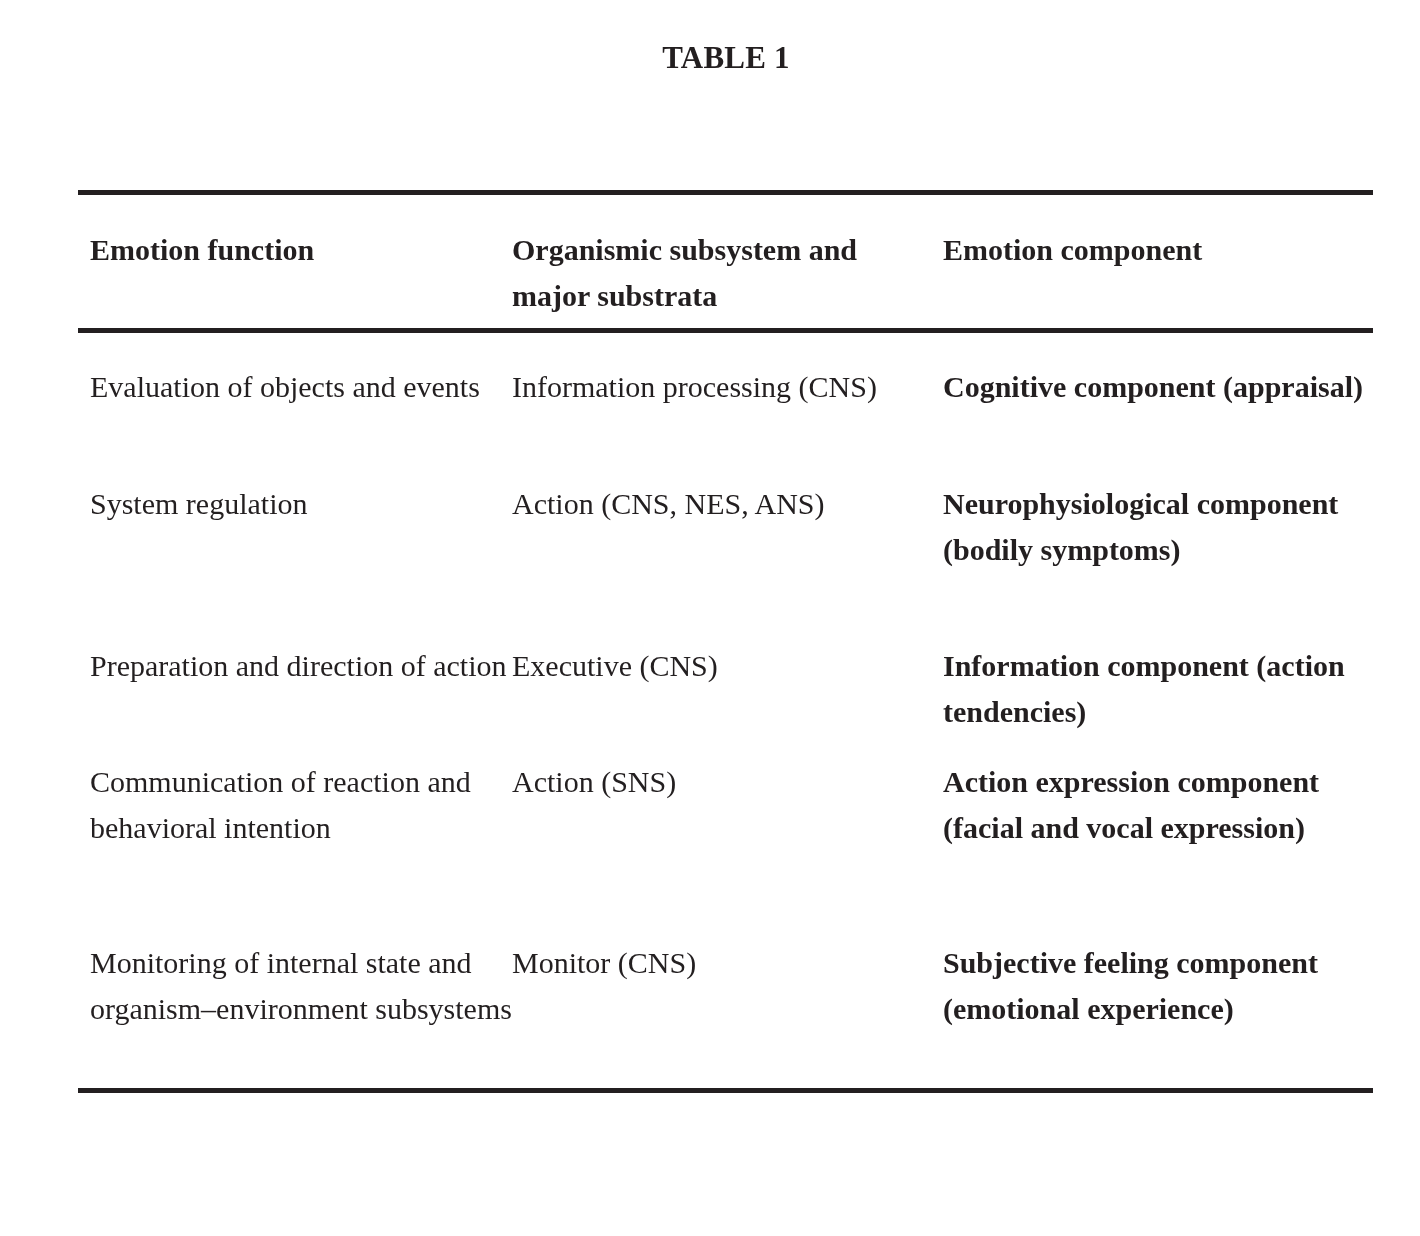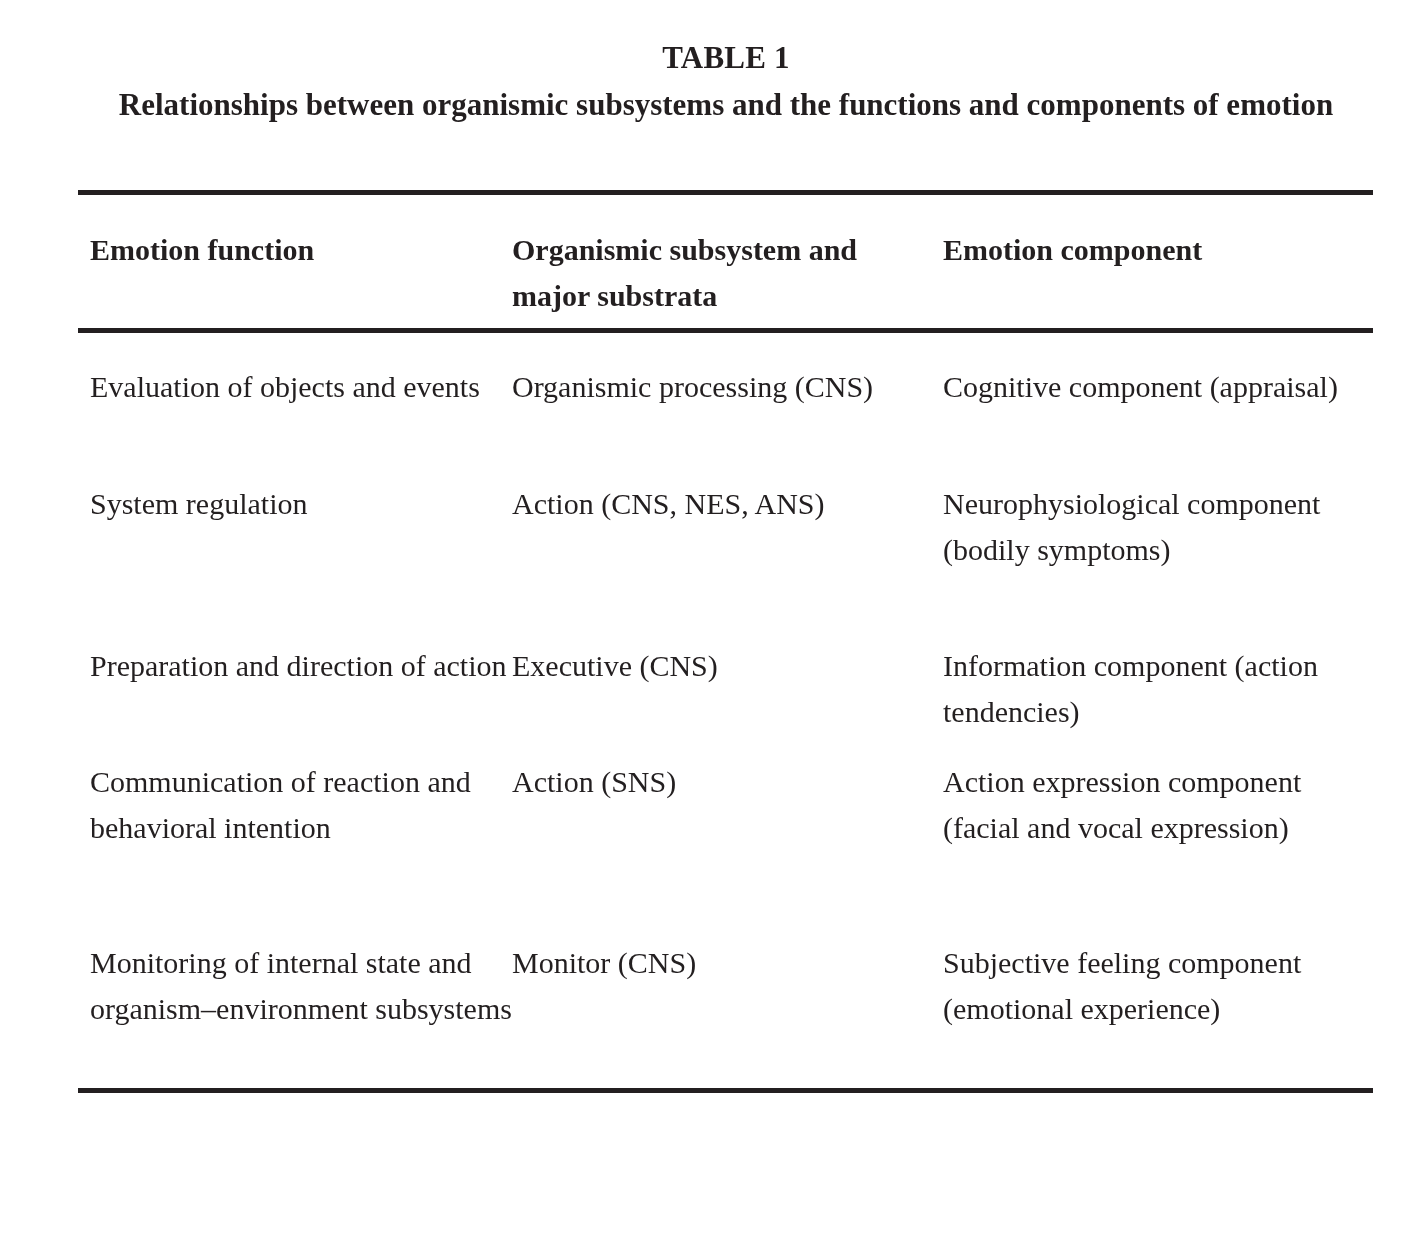--- a/index.html
+++ b/index.html
@@ -68,21 +68,21 @@
     width: 1296px;
   }
   .cell {
     position: absolute;
     top: 0;
     font-size: 30px;
     line-height: 46px;
   }
   .col1 { left: 12px;   width: 425px; }
   .col2 { left: 434px; width: 418px; }
-  .col3 { left: 865px; width: 430px; }
+  .col3 { left: 865px; width: 430px; font-weight: bold; }
 
   .head-row .cell {
     font-weight: bold;
   }
 
   
   .head-row { top: 227px; }
 
   
   .row-0 { top: 364px; }
@@ -113,38 +113,37 @@
     text-align: justify;
   }
 </style>
 </head>
 <body>
 
 <div class="page">
 
   <div class="title-block">
     <div class="table-number">TABLE 1</div>
-    <div class="table-caption">Relationships between organismic subsystems and the functions and components of emotion</div>
   </div>
 
   <div class="rule rule-top"></div>
   <div class="rule rule-head"></div>
   <div class="rule rule-bottom"></div>
 
   <div class="tbl">
 
     <div class="row head-row">
       <div class="cell col1">Emotion function</div>
       <div class="cell col2">Organismic subsystem and major substrata</div>
       <div class="cell col3">Emotion component</div>
     </div>
 
     <div class="row row-0">
       <div class="cell col1">Evaluation of objects and events</div>
-      <div class="cell col2">Organismic processing (CNS)</div>
+      <div class="cell col2">Information processing (CNS)</div>
       <div class="cell col3">Cognitive component (appraisal)</div>
     </div>
 
     <div class="row row-1">
       <div class="cell col1">System regulation</div>
       <div class="cell col2">Action (CNS, NES, ANS)</div>
       <div class="cell col3">Neurophysiological component (bodily symptoms)</div>
     </div>
 
     <div class="row row-2">

